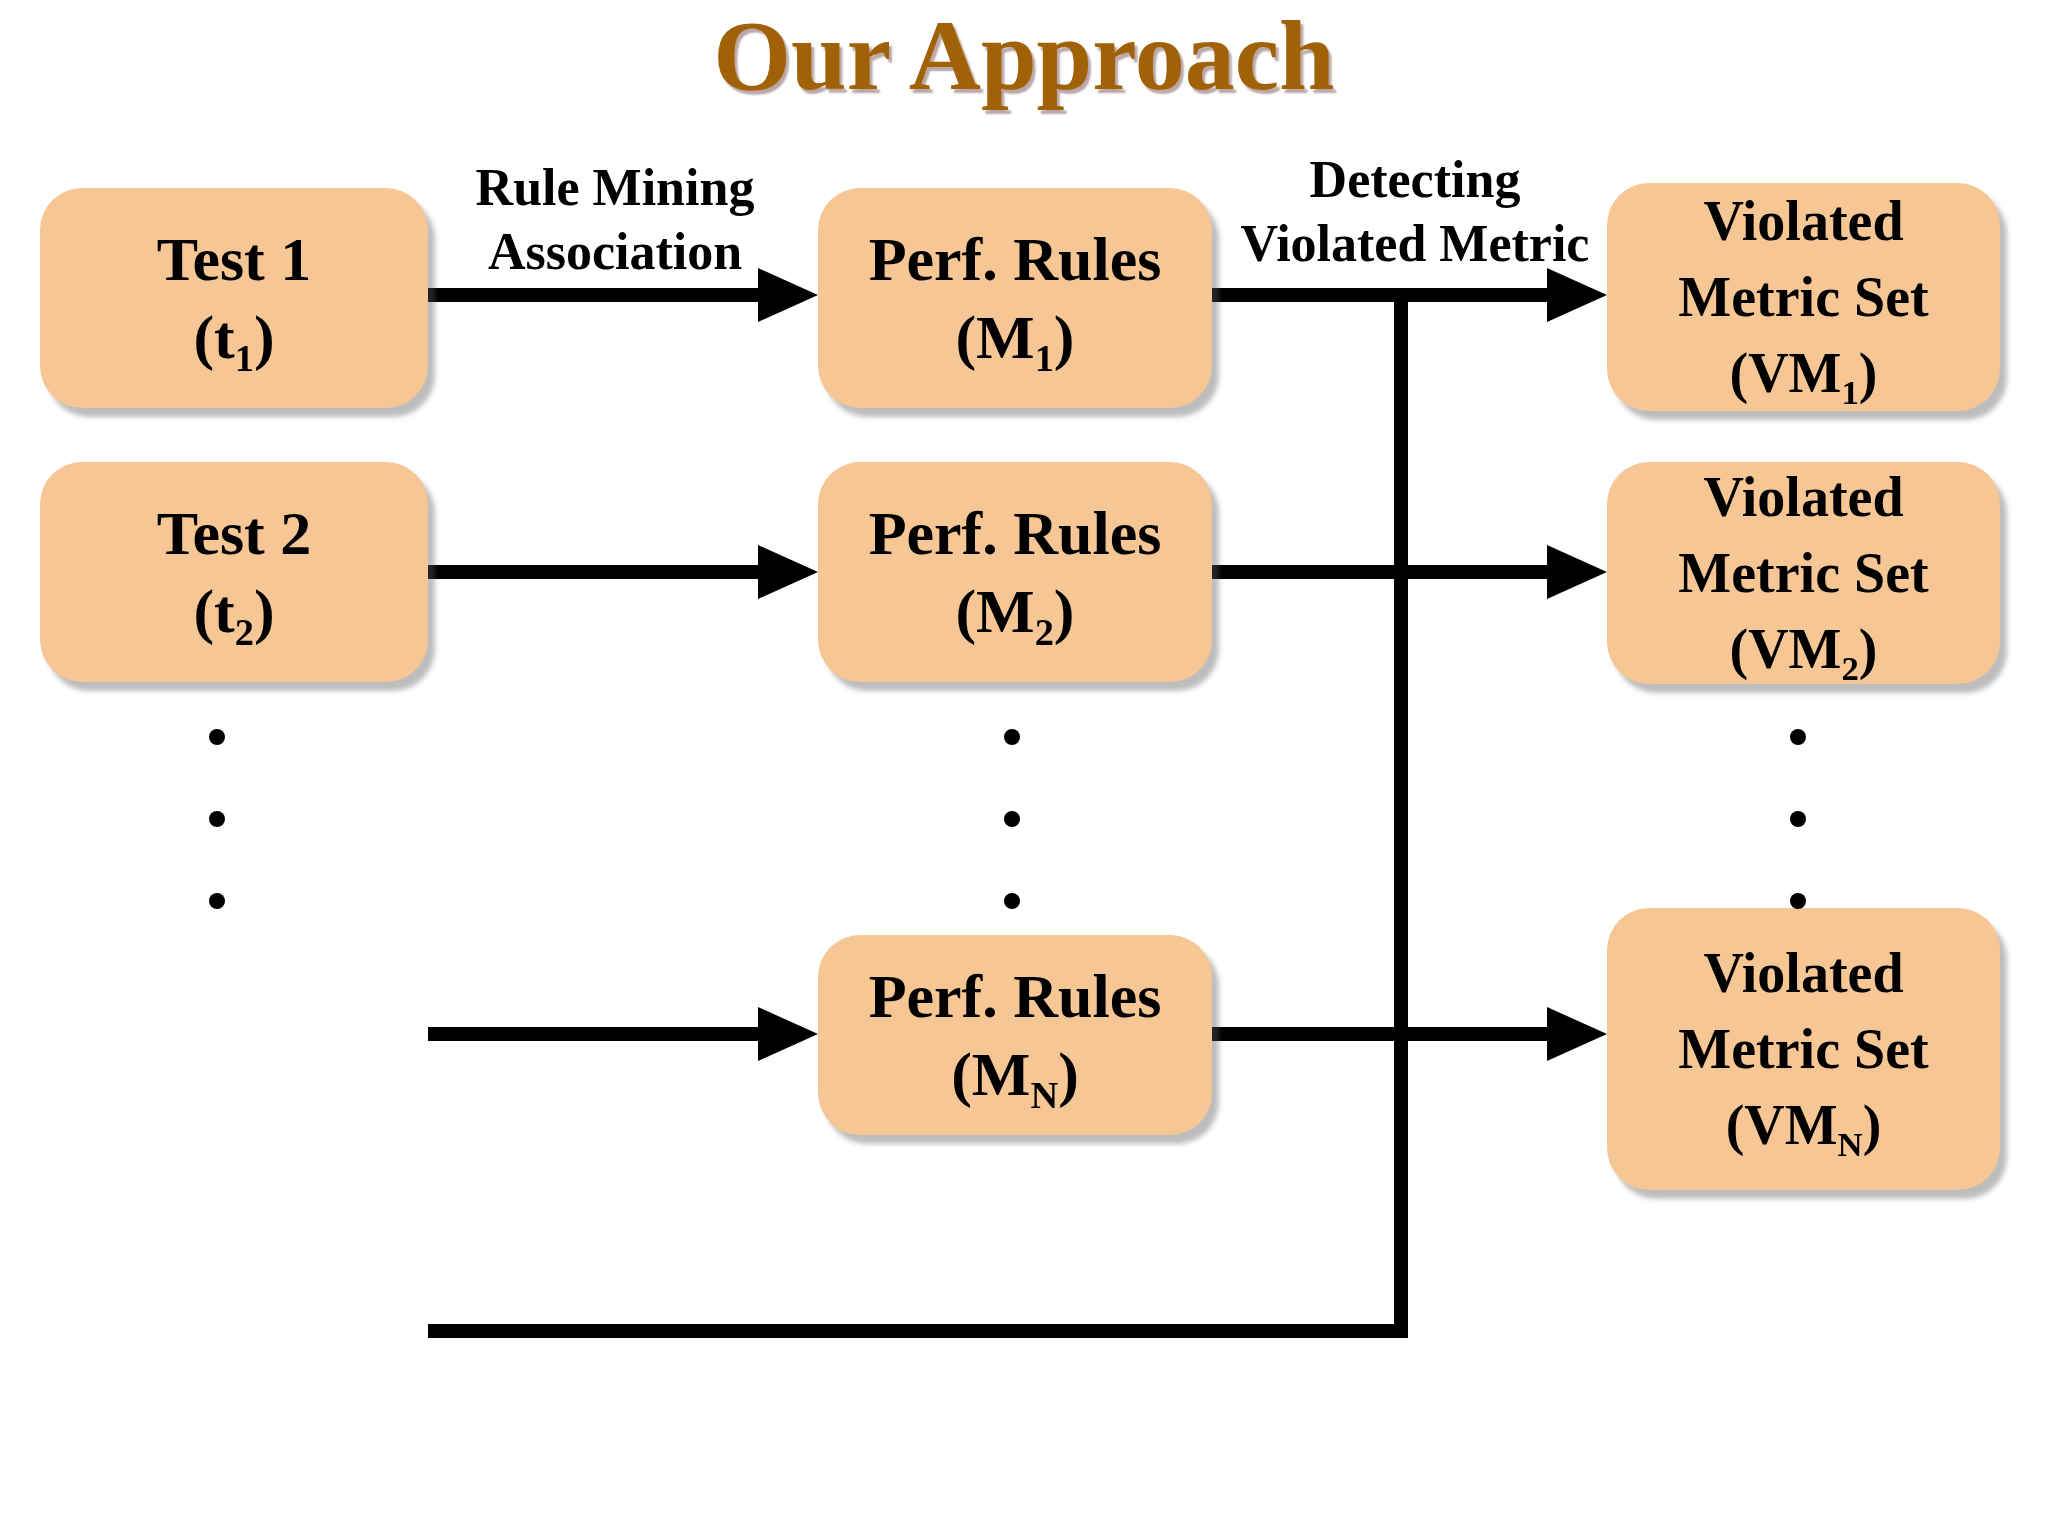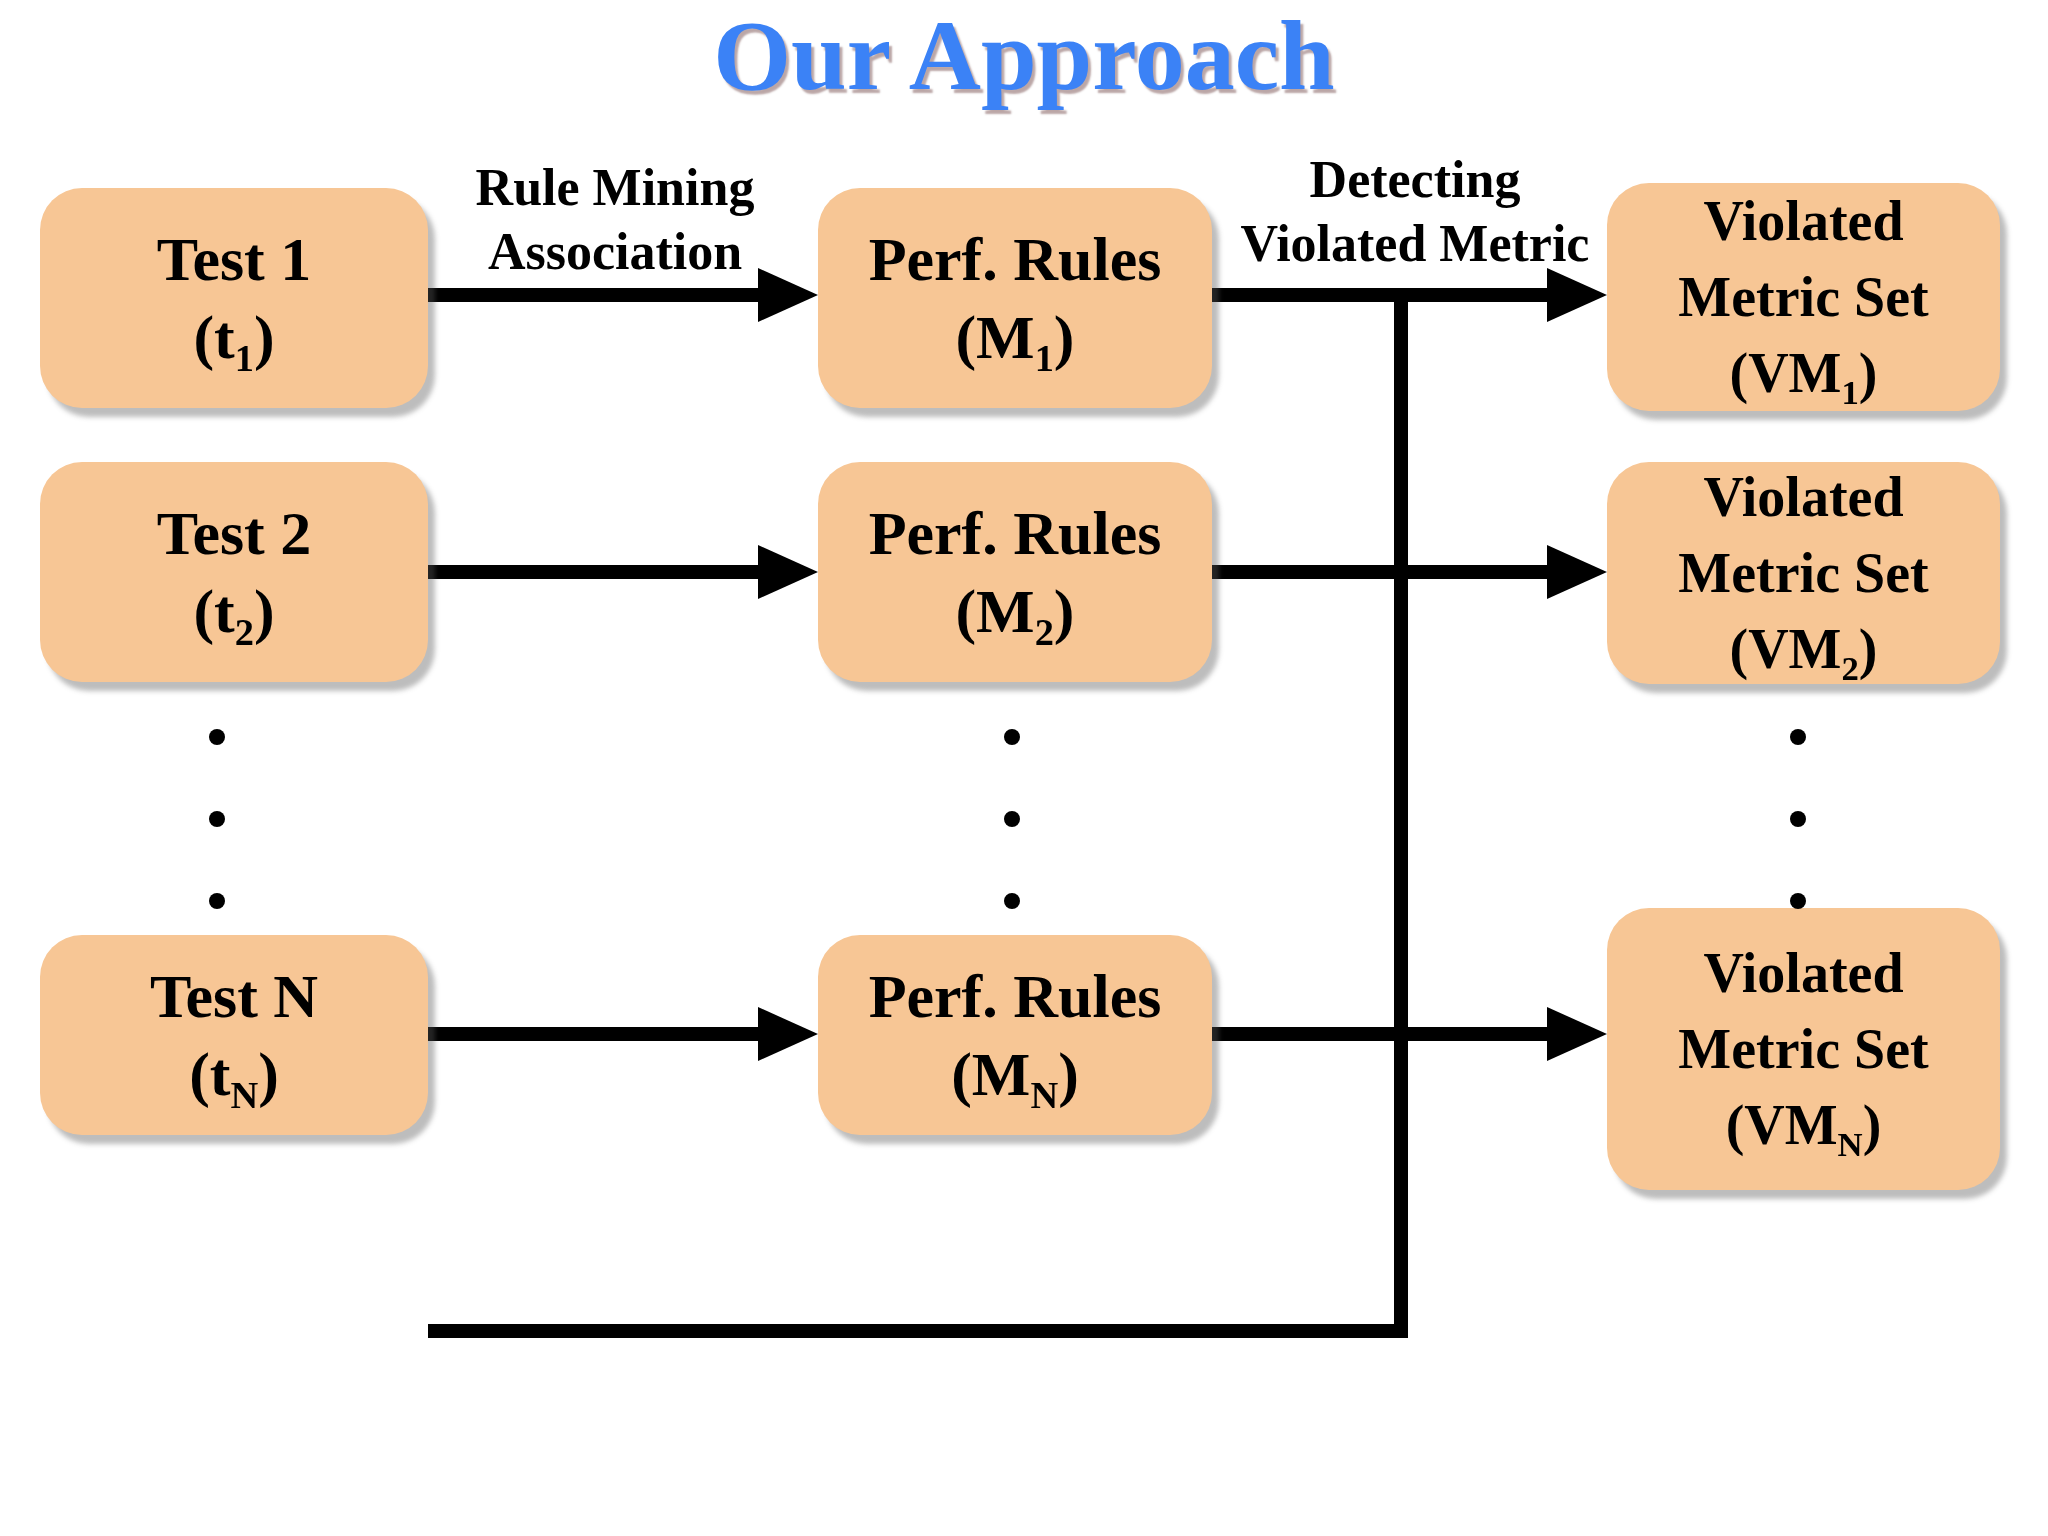--- a/index.html
+++ b/index.html
@@ -2,21 +2,21 @@
 <html><head>
 <meta charset="utf-8">
 <style>
   html,body{margin:0;padding:0;background:#ffffff;}
   .canvas{
     position:relative;width:2048px;height:1536px;background:#ffffff;overflow:hidden;
     font-family:"Liberation Serif","DejaVu Serif",serif;font-weight:bold;color:#000;
   }
   .title{
     position:absolute;left:0;top:0;width:100%;text-align:center;
-    font-size:100px;line-height:112px;color:#3b82f6;font-weight:bold;
+    font-size:100px;line-height:112px;color:#a16207;font-weight:bold;
     text-shadow:3px 4px 2px rgba(60,0,0,0.35);
   }
   .box{
     position:absolute;background:#f7c695;border-radius:42px;
     box-shadow:7px 9px 5px rgba(90,90,90,0.40);
     display:flex;flex-direction:column;align-items:center;justify-content:center;
     text-align:center;
   }
   .box .bline{font-size:62px;line-height:78px;white-space:nowrap;}
   .box.vm .bline{font-size:56px;line-height:76px;}
@@ -76,24 +76,20 @@
   <div class="box" style="left:40px;top:188px;width:388px;height:220px;">
     <div class="bline">Test 1</div>
     <div class="bline"><span>(t</span><sub>1</sub><span>)</span></div>
   </div>
 
   <div class="box" style="left:40px;top:462px;width:388px;height:220px;">
     <div class="bline">Test 2</div>
     <div class="bline"><span>(t</span><sub>2</sub><span>)</span></div>
   </div>
 
-  <div class="box" style="left:40px;top:935px;width:388px;height:200px;">
-    <div class="bline">Test N</div>
-    <div class="bline"><span>(t</span><sub>N</sub><span>)</span></div>
-  </div>
 
 
   <div class="box" style="left:818px;top:188px;width:394px;height:220px;">
     <div class="bline">Perf. Rules</div>
     <div class="bline"><span>(M</span><sub>1</sub><span>)</span></div>
   </div>
 
   <div class="box" style="left:818px;top:462px;width:394px;height:220px;">
     <div class="bline">Perf. Rules</div>
     <div class="bline"><span>(M</span><sub>2</sub><span>)</span></div>

